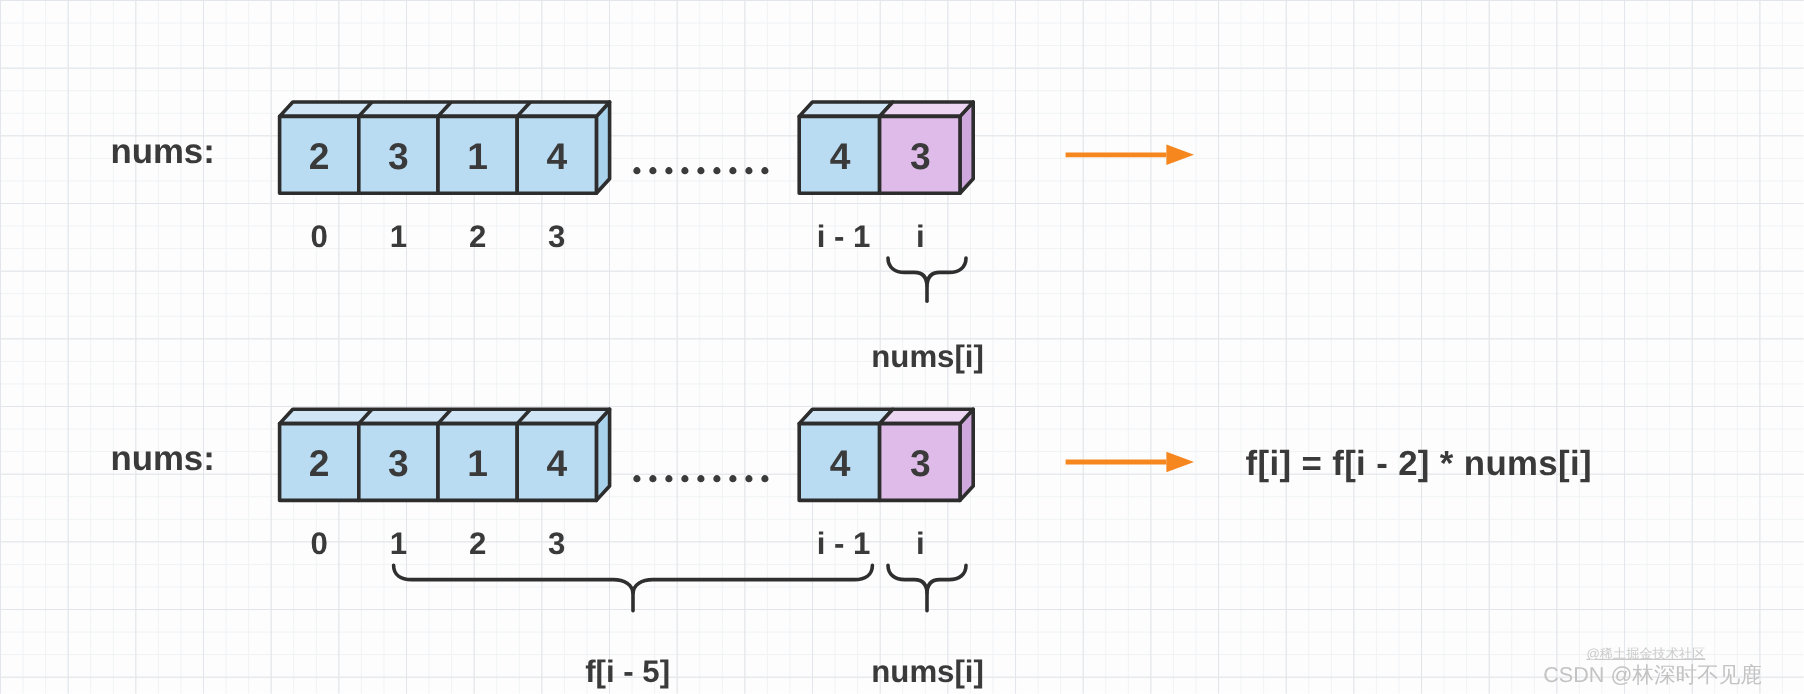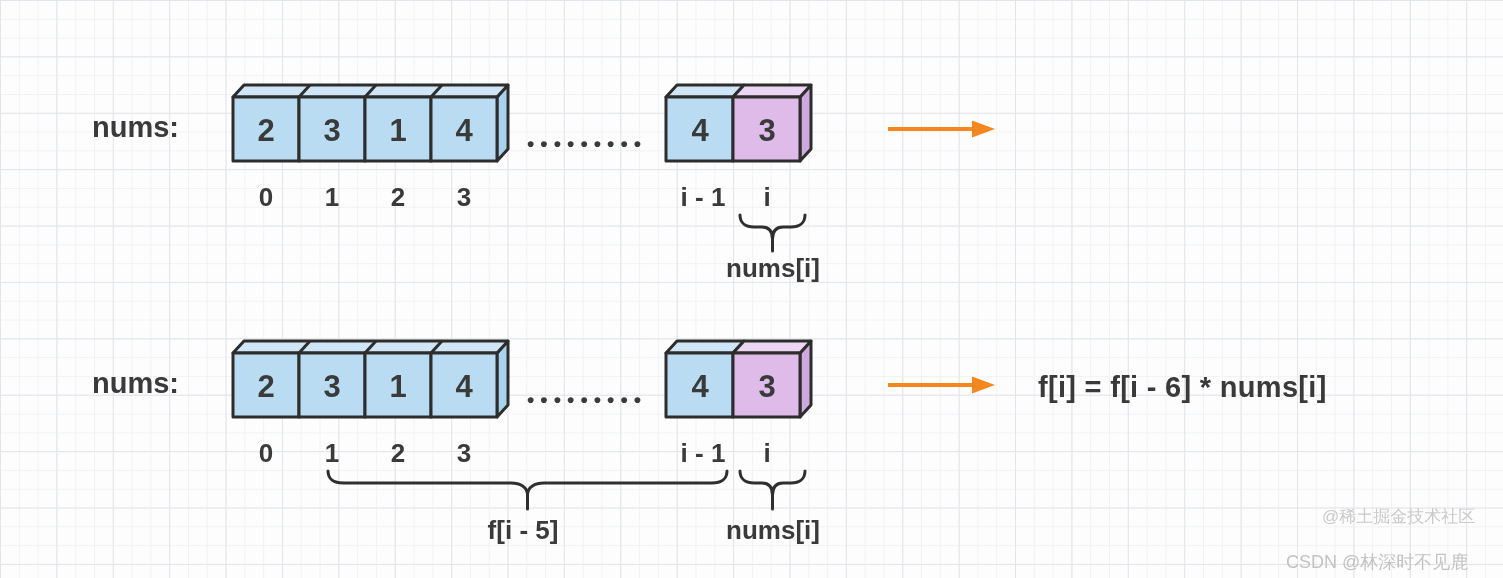--- a/index.html
+++ b/index.html
@@ -16,28 +16,28 @@
   }
   svg.layer { position:absolute; left:0; top:0; pointer-events:none; }
   .txt {
     position:absolute; transform:translate(-50%,-50%);
     color:#3a3a3a; font-weight:700; white-space:nowrap; line-height:1;
   }
   .anchor-left { transform:translate(0,-50%); }
   .nums-label { font-size:29px; }
   .cellnum    { font-size:31px; }
   .idx        { font-size:26px; }
-  .brace-lbl  { font-size:26px; }
+  .brace-lbl  { font-size:26px;margin-top:29px; }
   .formula    { font-size:29px; letter-spacing:0.3px; }
   .dots       { font-size:21px; letter-spacing:6px; color:#3b3b3b; }
   .wm {
     position:absolute; white-space:nowrap; font-weight:400;
     font-family:"Liberation Sans", sans-serif;
   }
-  .wm-top { left:1322px; top:505px; font-size:17px; color:#cacaca; }
+  .wm-top { left:1322px; top:537px; font-size:11px; color:#cacaca;text-decoration:underline; }
   .wm-bot { left:1286px; top:550px; font-size:18px; color:#c3c3c3; }
 </style>
 </head>
 <body>
 
 <div class="canvas">
 
   <svg class="layer" width="1503" height="578" viewBox="0 0 1503 578">
 
     <g stroke="#2d2d2d" stroke-width="3" stroke-linejoin="round">
@@ -136,18 +136,18 @@
   <div class="txt idx" style="left:266px; top:453px;">0</div>
   <div class="txt idx" style="left:332px; top:453px;">1</div>
   <div class="txt idx" style="left:398px; top:453px;">2</div>
   <div class="txt idx" style="left:464px; top:453px;">3</div>
   <div class="txt idx" style="left:703px; top:453px;">i - 1</div>
   <div class="txt idx" style="left:767px; top:453px;">i</div>
 
   <div class="txt brace-lbl" style="left:523px; top:530px;">f[i - 5]</div>
   <div class="txt brace-lbl" style="left:773px; top:530px;">nums[i]</div>
 
-  <div class="txt formula anchor-left" style="left:1038px; top:387px;">f[i] = f[i - 6] * nums[i]</div>
+  <div class="txt formula anchor-left" style="left:1038px; top:387px;">f[i] = f[i - 2] * nums[i]</div>
 
   <div class="wm wm-top">@稀土掘金技术社区</div>
   <div class="wm wm-bot">CSDN @林深时不见鹿</div>
 
 </div>
 
 </body></html>

